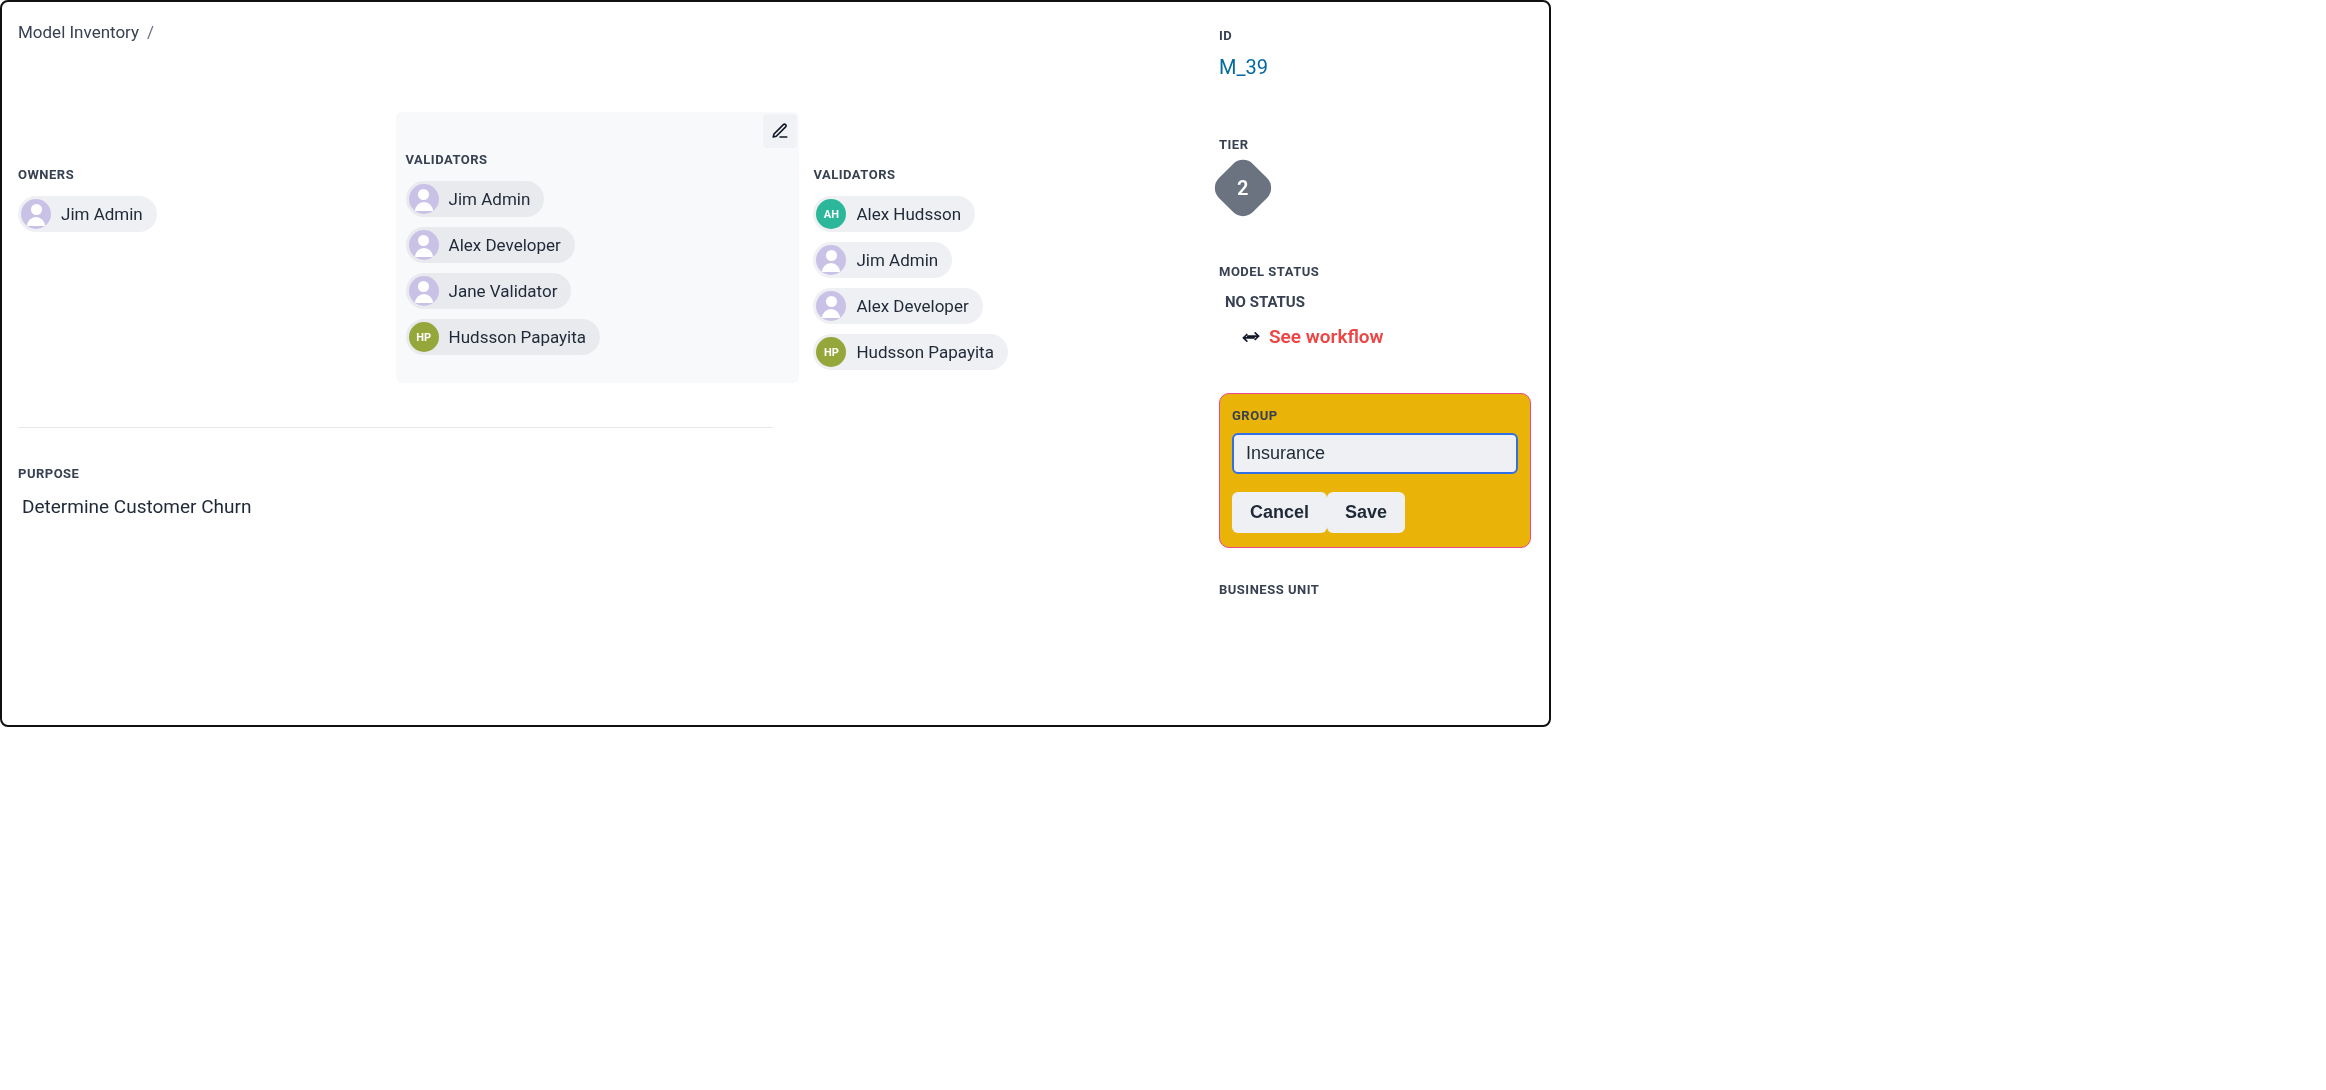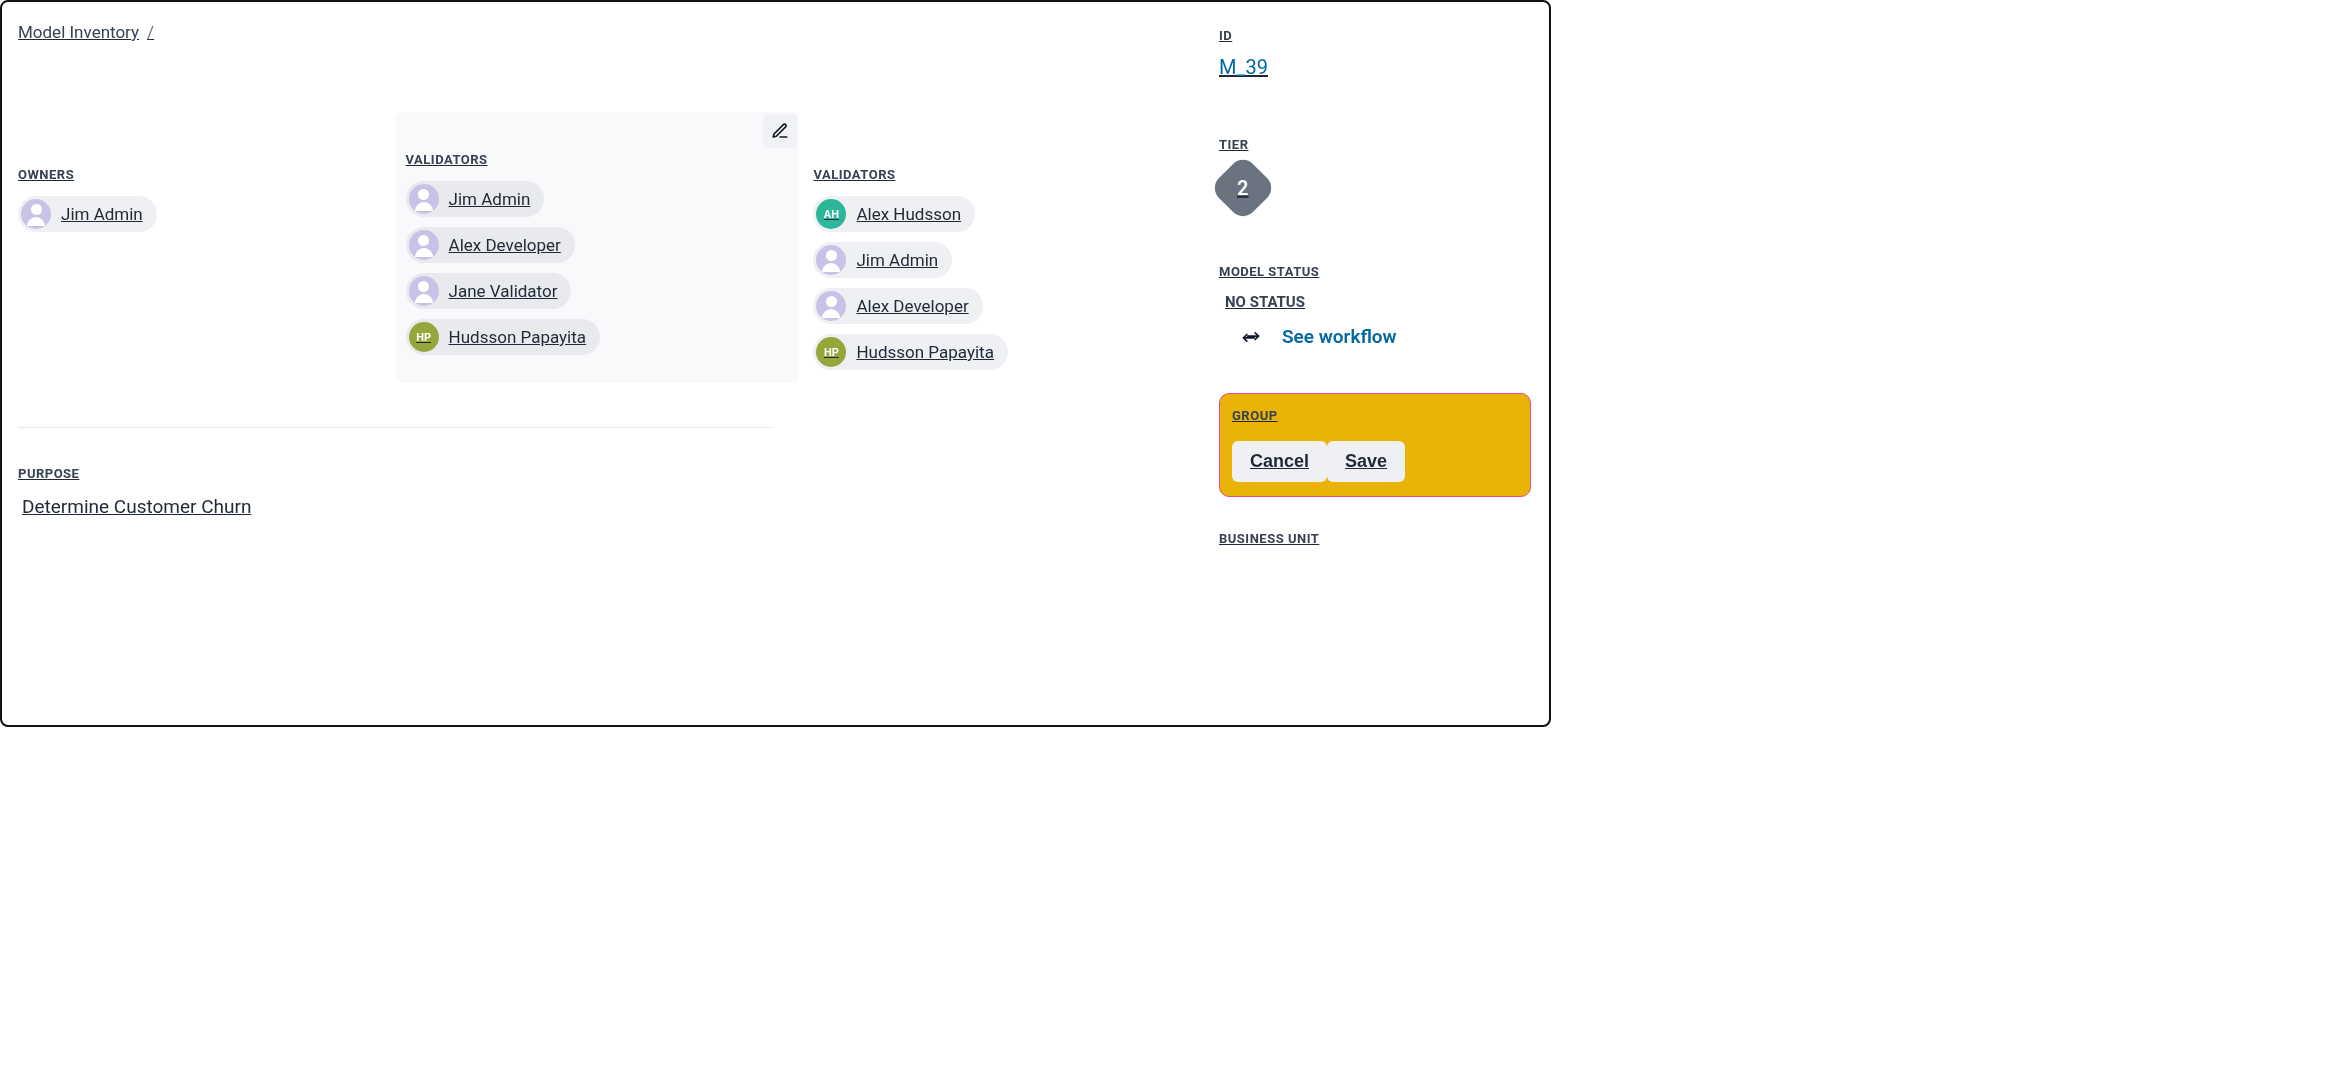--- a/index.html
+++ b/index.html
@@ -9,21 +9,20 @@
       color: #1f2937;
     }
     .page {
       width: 1551px;
       height: 727px;
       border: 2px solid #111;
       border-radius: 8px;
       position: relative;
       background: #fff;
       overflow: hidden;
-      text-decoration: underline;
     }
     .main {
       display: flex;
       height: 100%;
     }
     .left {
       flex: 1;
       padding: 20px 18px 0 16px;
     }
     .right {
@@ -199,26 +198,26 @@
     .status-value {
       font-size: 15px;
       font-weight: 700;
       color: #374151;
       margin-top: 14px;
       margin-left: 6px;
     }
     .see-workflow {
       display: inline-flex;
       align-items: center;
-      gap: 21px;
+      gap: 8px;
       margin-top: 14px;
       margin-left: 22px;
       font-size: 19px;
       font-weight: 600;
-      color: #0369a1;
+      color: #ef4444;
       cursor: pointer;
     }
 
     .group-block {
       margin-top: 42px;
       border: 1.5px solid #e84a8a;
       border-radius: 10px;
       background: #eab308;
       padding: 14px 12px 14px 12px;
       width: 312px;
@@ -364,20 +363,21 @@
               <path d="M3 13h13"></path>
               <path d="M17 7l4 4-4 4"></path>
               <path d="M21 11H8"></path>
             </svg>
           <span>See workflow</span>
         </div>
       </div>
 
       <div class="group-block">
         <div class="meta-label">GROUP</div>
+        <input class="group-input" type="text" value="Insurance" style="">
         <div class="group-actions">
           <button class="btn">Cancel</button>
           <button class="btn">Save</button>
         </div>
       </div>
 
       <div class="bu-block">
         <div class="meta-label">BUSINESS UNIT</div>
       </div>
 

